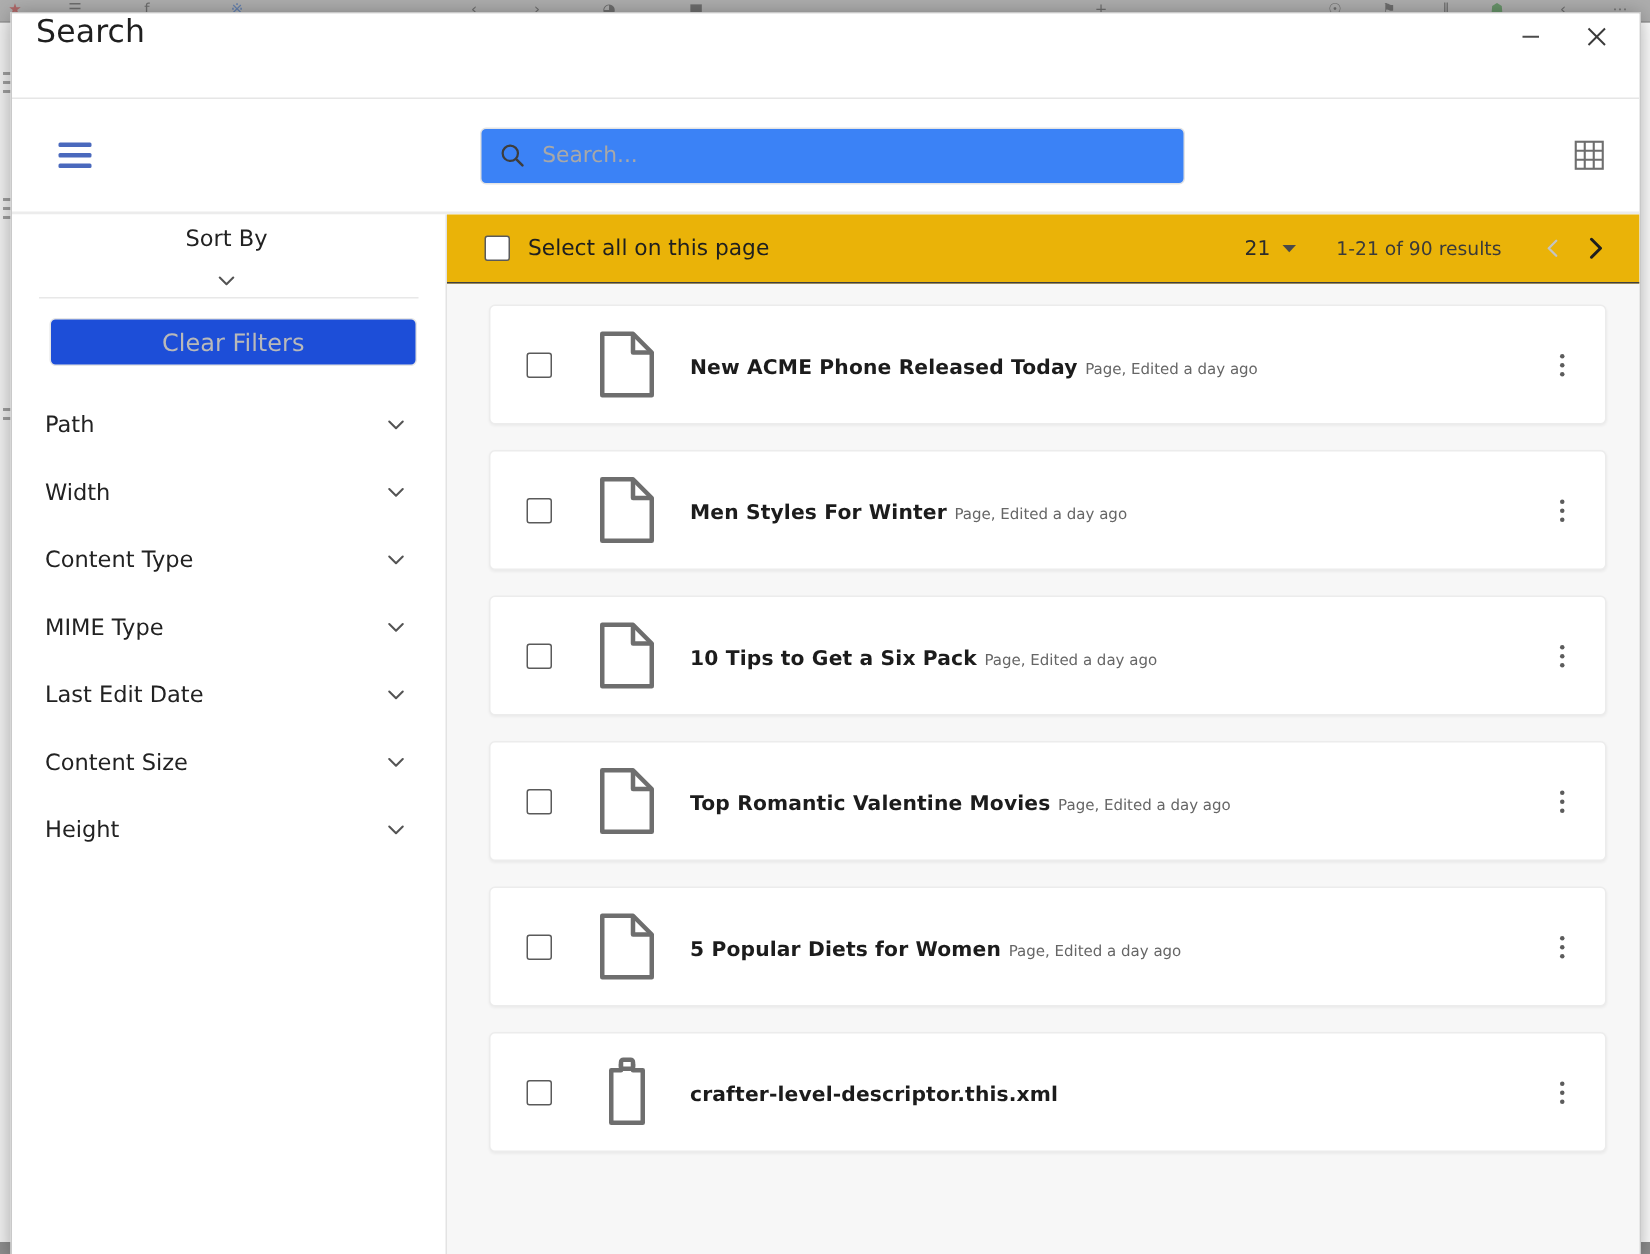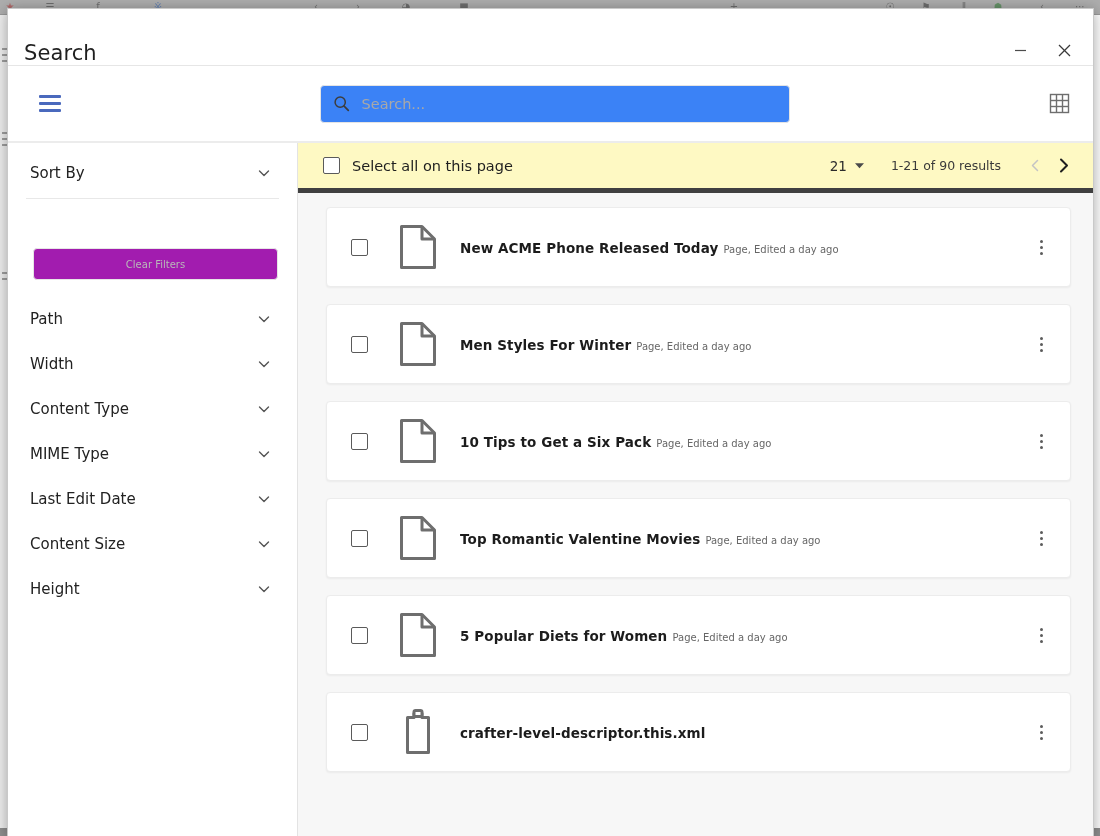--- a/index.html
+++ b/index.html
@@ -88,21 +88,21 @@
     flex-direction: column;
     overflow: hidden;
   }
 
   
   #titlebar {
     height: 56px;
     flex: 0 0 56px;
     border-bottom: 1px solid #e6e6e6;
     display: flex;
-    align-items: flex-end;
+    align-items: flex-start;
     padding: 0 14px 0 16px;
     background: #fff;
   }
   #window-title {
     font-size: 21px;
     color: #1f1f1f;
     font-weight: 400;
     letter-spacing: .1px;
   }
   #win-controls {
@@ -210,55 +210,54 @@
   }
   .filter-label {
     font-size: 15px;
     color: #222;
   }
   .chev {
     color: #555;
     display: flex;
     align-items: center;
   }
-  #sortby-row { margin-top: 7px; }
+  #sortby-row { margin-top: 7px; flex-direction: column; }
   #sortby-divider {
     height: 1px;
     background: #e8e8e8;
     margin: 3px 18px 0 18px;
   }
   #clear-filters-wrap {
     padding: 13px 19px 16px 25px;
   }
   #clear-filters-btn {
     width: 100%;
     height: 32px;
     border: 1px solid #e6e6e6;
     border-radius: 4px;
-    background: #a21caf;
+    background: #1d4ed8;
     color: #b9b9b9;
     font-family: inherit;
-    font-size: 10px;
+    font-size: 16px;
     cursor: default;
-    margin-top: 36px;
   }
 
   
   #results-col {
     flex: 1;
     display: flex;
     flex-direction: column;
     min-width: 0;
     background: #f7f7f7;
   }
   #results-header {
     height: 45px;
     flex: 0 0 45px;
-    background: #fef9c3;
-    border-bottom: 5px solid #404040;
+    background: #eab308;
+    border-bottom: 1px solid #404040;
     display: flex;
     align-items: center;
     padding: 0 16px 0 25px;
   }
   .cbx {
     width: 17px;
     height: 17px;
     border: 1.6px solid #5a5a5a;
     border-radius: 2px;
     background: #fff;

